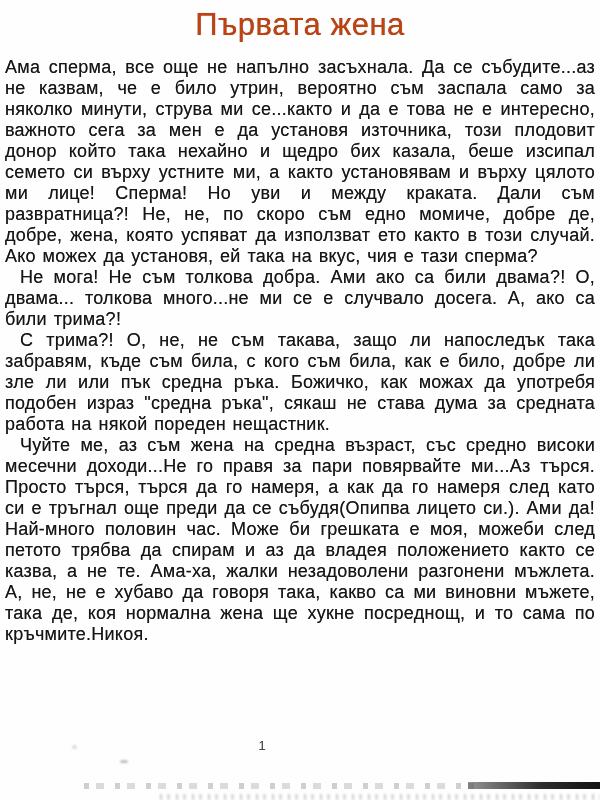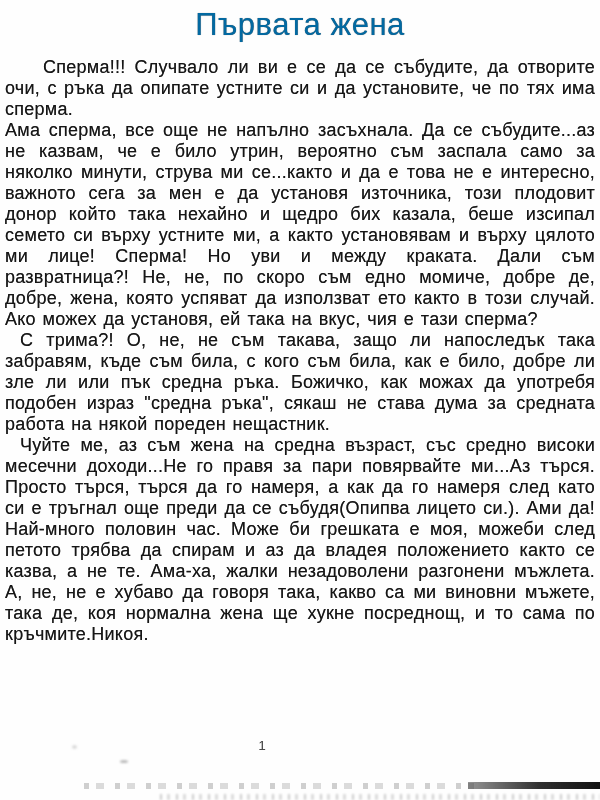--- a/index.html
+++ b/index.html
@@ -16,21 +16,21 @@
     font-family: "Liberation Sans", "DejaVu Sans", sans-serif;
     color: #161616;
   }
   .doc-title {
     margin: 6px 0 13px 0;
     font-size: 31px;
     font-weight: 400;
     line-height: 38px;
     text-align: center;
     letter-spacing: 0.5px;
-    color: #0369a1;
+    color: #c2410c;
     text-shadow: 0 0 0.7px rgba(0,0,0,0.65);
   }
   .doc-body {
     padding: 0 5px;
   }
   .para {
     margin: 0;
     font-size: 18px;
     line-height: 21px;
     text-align: justify;
@@ -98,22 +98,22 @@
   }
 </style>
 </head>
 <body>
 
 <div class="page">
 
   <h1 class="doc-title">Първата жена</h1>
 
   <div class="doc-body">
-    <p class="para indent-large">Сперма!!! Случвало ли ви е се да се събудите, да отворите очи, с ръка да опипате устните си и да установите, че по тях има сперма.</p>
     <p class="para">Ама сперма, все още не напълно засъхнала. Да се събудите...аз не казвам, че е било утрин, вероятно съм заспала само за няколко минути, струва ми се...както и да е това не е интересно, важното сега за мен е да установя източника, този плодовит донор който така нехайно и щедро бих казала, беше изсипал семето си върху устните ми, а както установявам и върху цялото ми лице! Сперма! Но уви и между краката. Дали съм развратница?! Не, не, по скоро съм едно момиче, добре де, добре, жена, която успяват да използват ето както в този случай. Ако можех да установя, ей така на вкус, чия е тази сперма?</p>
+    <p class="para indent-small">Не мога! Не съм толкова добра. Ами ако са били двама?! О, двама... толкова много...не ми се е случвало досега. А, ако са били трима?!</p>
     <p class="para indent-small">С трима?! О, не, не съм такава, защо ли напоследък така забравям, къде съм била, с кого съм била, как е било, добре ли зле ли или пък средна ръка. Божичко, как можах да употребя подобен израз "средна ръка", сякаш не става дума за средната работа на някой пореден нещастник.</p>
     <p class="para indent-small">Чуйте ме, аз съм жена на средна възраст, със средно високи месечни доходи...Не го правя за пари повярвайте ми...Аз търся. Просто търся, търся да го намеря, а как да го намеря след като си е тръгнал още преди да се събудя(Опипва лицето си.). Ами да! Най-много половин час. Може би грешката е моя, можеби след петото трябва да спирам и аз да владея положението както се казва, а не те. Ама-ха, жалки незадоволени разгонени мъжлета. А, не, не е хубаво да говоря така, какво са ми виновни мъжете, така де, коя нормална жена ще хукне посреднощ, и то сама по кръчмите.Никоя.</p>
   </div>
 
   <div class="page-number">1</div>
 
   <div class="speck-1"></div>
   <div class="speck-2"></div>
   <div class="noise-band-left"></div>
   <div class="noise-band-right"></div>

